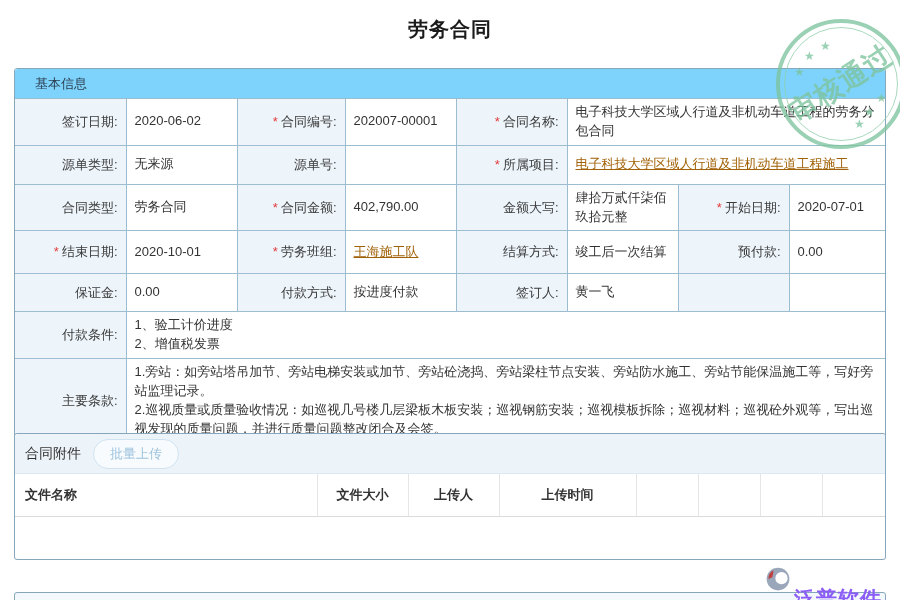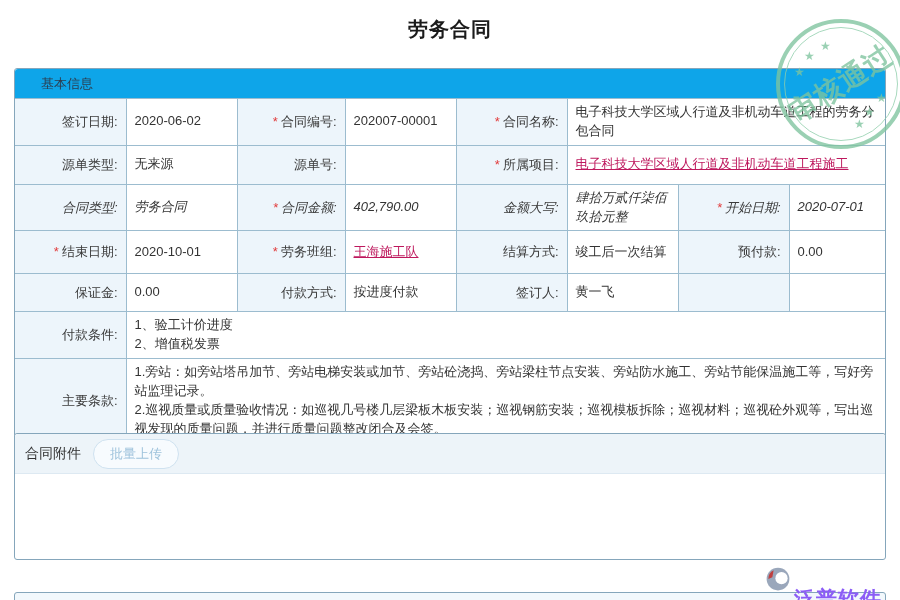--- a/index.html
+++ b/index.html
@@ -11,37 +11,37 @@
     position:absolute;top:16px;left:0;width:100%;text-align:center;
     font-size:20px;font-weight:bold;color:#1b1b1b;letter-spacing:1px;
   }
   
   .panel{
     position:absolute;left:14px;width:872px;background:#fff;
     border:1px solid #85a6bb;border-radius:3px;box-sizing:border-box;
   }
   #basic-panel{top:68px;height:378px;}
   .section-header{
-    height:29px;line-height:29px;background:#0ea5e9;padding-left:26px;
+    height:29px;line-height:29px;background:#7dd3fc;padding-left:20px;
     font-size:13px;color:#2c3e50;border-bottom:1px solid #9cbccf;
     border-radius:3px 3px 0 0;
   }
   
   table.grid{border-collapse:collapse;width:100%;table-layout:fixed;border-style:hidden;}
   .grid td{
     border:1px solid #9cbccf;font-size:13px;color:#333;
     padding:4px 8px;vertical-align:middle;box-sizing:border-box;overflow:hidden;
   }
   td.lbl{background:#edf5fb;text-align:right;color:#3a3a3a;white-space:nowrap;}
   td.val{background:#fff;text-align:left;white-space:pre-line;word-break:break-all;line-height:1.45;}
   .req{color:#e23c3c;margin-right:3px;font-size:13px;}
-  .grid a{color:#be185d;text-decoration:underline;}
+  .grid a{color:#a16207;text-decoration:underline;}
   .grid tbody tr:nth-of-type(1){height:38px;}
   .grid tbody tr:nth-of-type(2){height:39px;}
-  .grid tbody tr:nth-of-type(3){height:44px;font-style:italic;}
+  .grid tbody tr:nth-of-type(3){height:44px;}
   .grid tbody tr:nth-of-type(4){height:43px;}
   .grid tbody tr:nth-of-type(5){height:38px;}
   .grid tbody tr:nth-of-type(6){height:44px;}
   .grid tbody tr:nth-of-type(7){height:66px;}
   .grid tbody tr:nth-of-type(8){height:36px;}
   
   #attach-panel{top:433px;height:127px;}
   .attach-header{
     height:40px;display:flex;align-items:center;gap:12px;padding-left:10px;
     background:#edf4f9;border-bottom:1px solid #dde9f2;border-radius:3px 3px 0 0;
@@ -184,20 +184,45 @@
         </tr>
       </tbody>
   </table>
 </div>
 
 <div class="panel" id="attach-panel">
   <div class="attach-header">
     <span class="attach-title">合同附件</span>
     <button class="upload-btn">批量上传</button>
   </div>
+  <table class="files">
+    <colgroup>
+      <col style="width:302px">
+        <col style="width:91px">
+        <col style="width:91px">
+        <col style="width:137px">
+      <col style="width:62px">
+        <col style="width:62px">
+        <col style="width:62px">
+        <col>
+    </colgroup>
+    <thead>
+        <tr>
+          <th class="first">文件名称</th>
+          <th>文件大小</th>
+          <th>上传人</th>
+          <th>上传时间</th>
+          <th></th>
+          <th></th>
+          <th></th>
+          <th></th>
+        </tr>
+      </thead>
+    <tbody></tbody>
+  </table>
 </div>
 
 <div class="bottom-strip"></div>
 
 <div class="watermark">
   <div class="wm-row">
     <svg width="28" height="28" viewBox="0 0 32 32">
       <circle cx="16" cy="16" r="13" fill="#9aa7bb"></circle>
       <circle cx="20" cy="15" r="7" fill="#ffffff"></circle>
       <path d="M5 16 a11 11 0 0 1 6 -10 l-1.5 8 z" fill="#bf4040"></path>

